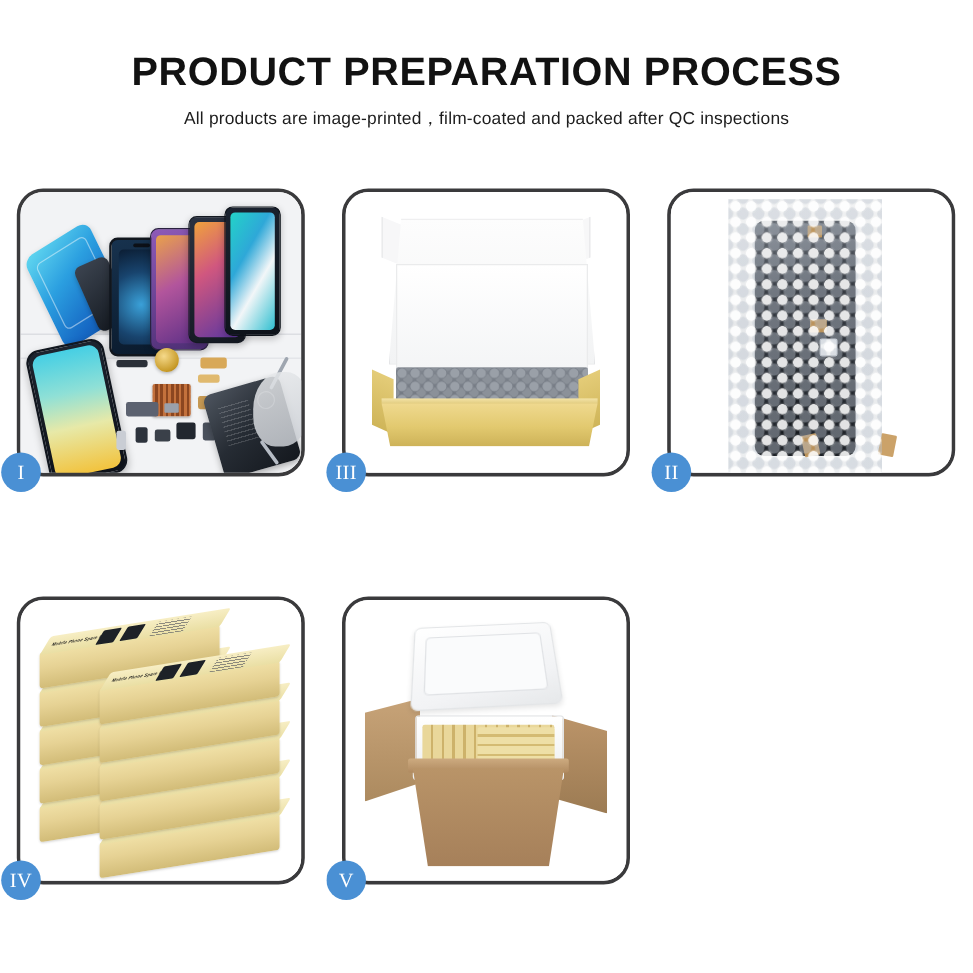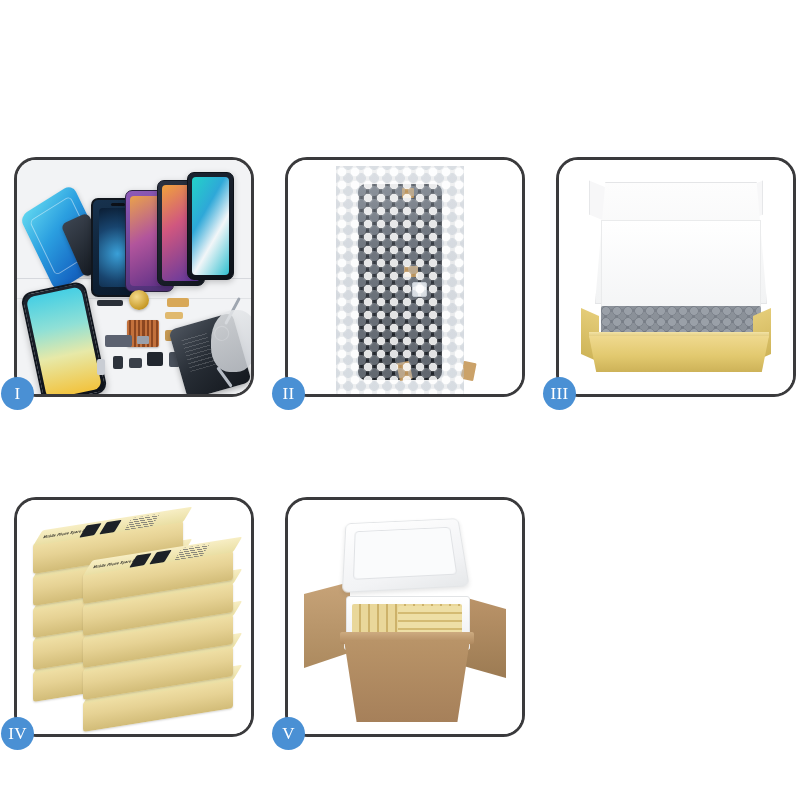--- a/index.html
+++ b/index.html
@@ -360,20 +360,22 @@
     background:rgba(150,124,88,.62);transform:skewY(12deg);}
   .s-tab2{position:absolute;left:44px;top:178px;width:17px;height:20px;
     background:rgba(150,124,88,.55);transform:skewY(12deg);}
 </style>
 </head>
 <body>
 
 <div class="page">
 
   <div class="header">
+    <div class="title">PRODUCT PREPARATION PROCESS</div>
+    <div class="subtitle">All products are image-printed，film-coated and packed after QC inspections</div>
   </div>
 
   <div class="grid">
 
     <div class="card">
       <div class="card-inner">
         <div class="photo c1">
           <div class="shelf"></div>
           <div class="shelf shelf2"></div>
           <div class="film"></div>
@@ -402,51 +404,51 @@
           <div class="tool1"></div>
           <div class="tool2"></div>
           <div class="hand"></div>
         </div>
       </div>
       <div class="badge">I</div>
     </div>
 
     <div class="card">
       <div class="card-inner">
+        <div class="photo c3">
+          <div class="box3-lidflapL"></div>
+          <div class="box3-lidflapR"></div>
+          <div class="box3-lid"></div>
+          <div class="box3-inner"></div>
+          <div class="box3-wrap"></div>
+          <div class="box3-sideL"></div>
+          <div class="box3-sideR"></div>
+          <div class="box3-rim"></div>
+          <div class="box3-front"></div>
+        </div>
+      </div>
+      <div class="badge">III</div>
+    </div>
+
+    <div class="card">
+      <div class="card-inner">
         <div class="photo c2">
           <div class="wrapbag">
             <div class="lcd"></div>
             <div class="lcdcable"></div>
             <div class="chip-w"></div>
             <div class="tape tp1"></div>
             <div class="tape tp2"></div>
             <div class="tape tp3"></div>
             <div class="tape tp4"></div>
             <div class="bubbles"></div>
           </div>
         </div>
       </div>
       <div class="badge">II</div>
-    </div>
-
-    <div class="card">
-      <div class="card-inner">
-        <div class="photo c3">
-          <div class="box3-lidflapL"></div>
-          <div class="box3-lidflapR"></div>
-          <div class="box3-lid"></div>
-          <div class="box3-inner"></div>
-          <div class="box3-wrap"></div>
-          <div class="box3-sideL"></div>
-          <div class="box3-sideR"></div>
-          <div class="box3-rim"></div>
-          <div class="box3-front"></div>
-        </div>
-      </div>
-      <div class="badge">III</div>
     </div>
 
     <div class="card">
       <div class="card-inner">
         <div class="photo c4">
           <div class="stack">
             <div class="kbox kb5">
                 <div class="ktop"></div>
               </div>
             <div class="kbox kb4">

